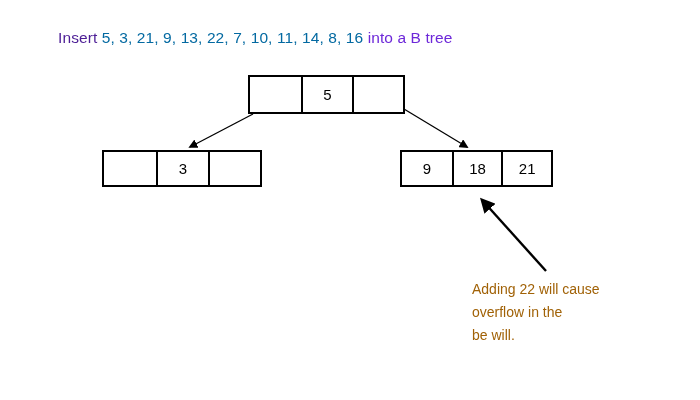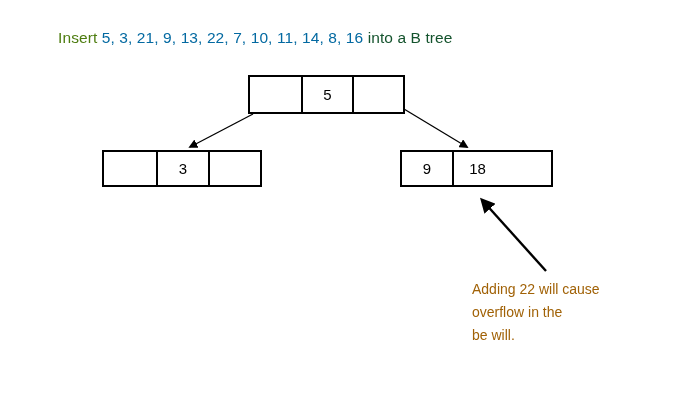--- a/index.html
+++ b/index.html
@@ -27,23 +27,23 @@
   
   .title {
     position: absolute;
     left: 58px;
     top: 28px;
     font-size: 15.5px;
     line-height: 20px;
     white-space: nowrap;
     letter-spacing: 0.1px;
   }
-  .title .lead   { color: #4d7c0f; }
+  .title .lead   { color: #4c1d95; }
   .title .keys   { color: #0369a1; }
-  .title .trail  { color: #14532d; }
+  .title .trail  { color: #6d28d9; }
 
   
   .node {
     position: absolute;
     display: flex;
     box-sizing: border-box;
     border: 2.2px solid #000000;
     background: #ffffff;
   }
   .cell {
@@ -121,20 +121,21 @@
 
   <div class="node" id="node-left">
     <div class="cell"></div>
     <div class="cell">3</div>
     <div class="cell"></div>
   </div>
 
   <div class="node" id="node-right">
     <div class="cell">9</div>
     <div class="cell">18</div>
+    <div class="cell">21</div>
   </div>
 
   <svg id="arrows" viewBox="0 0 700 400">
     <defs>
       <marker id="head-thin" viewBox="0 0 10 10" refX="8" refY="5" markerWidth="7" markerHeight="7" orient="auto-start-reverse">
         <path d="M 0 0 L 10 5 L 0 10 z" fill="#000000"></path>
       </marker>
       <marker id="head-thick" viewBox="0 0 10 10" refX="7" refY="5" markerWidth="6.2" markerHeight="6.2" orient="auto-start-reverse">
         <path d="M 0 0 L 10 5 L 0 10 z" fill="#000000"></path>
       </marker>

